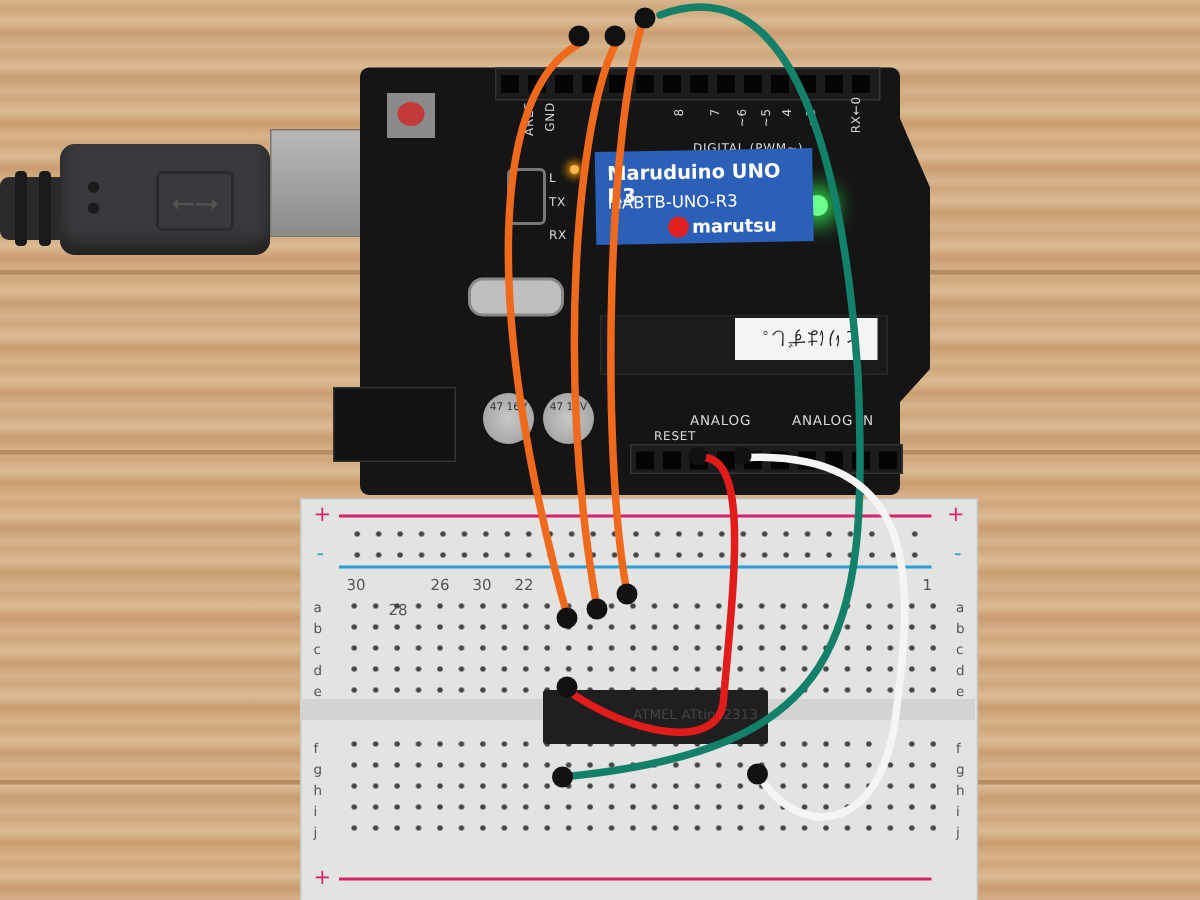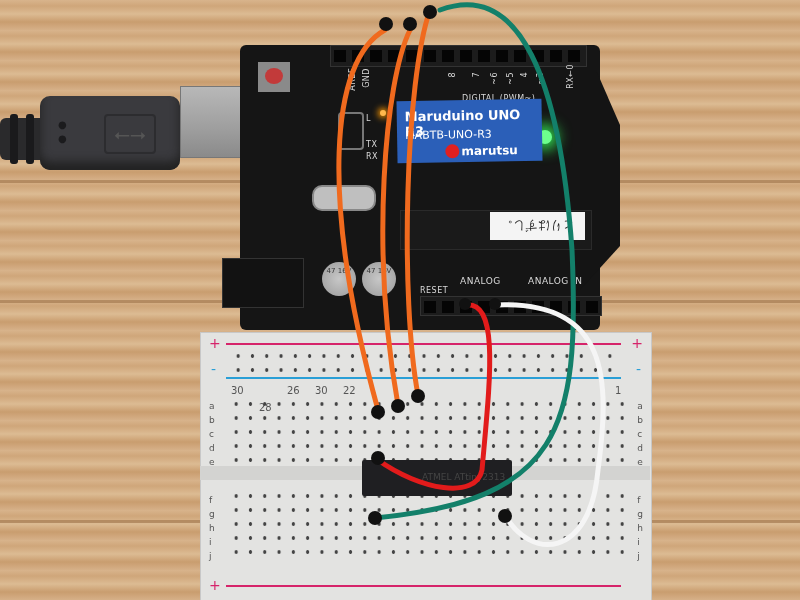--- a/index.html
+++ b/index.html
@@ -78,21 +78,21 @@
 <div class="abs label" style="left:448px;top:72px;writing-mode:vertical-rl;transform:rotate(180deg);">8</div>
 <div class="abs label" style="left:472px;top:72px;writing-mode:vertical-rl;transform:rotate(180deg);">7</div>
 <div class="abs label" style="left:490px;top:72px;writing-mode:vertical-rl;transform:rotate(180deg);">~6</div>
 <div class="abs label" style="left:506px;top:72px;writing-mode:vertical-rl;transform:rotate(180deg);">~5</div>
 <div class="abs label" style="left:520px;top:72px;writing-mode:vertical-rl;transform:rotate(180deg);">4</div>
 <div class="abs label" style="left:536px;top:72px;writing-mode:vertical-rl;transform:rotate(180deg);">~3</div>
 <div class="abs label" style="left:566px;top:64px;writing-mode:vertical-rl;transform:rotate(180deg);">RX←0</div>
 
 <div class="abs" style="left:338px;top:112px;width:22px;height:34px;border:2px solid #777;border-radius:4px;"></div>
 <div class="abs label" style="left:366px;top:114px;">L</div>
-<div class="abs label" style="left:366px;top:140px;">TX</div>
+<div class="abs label" style="left:366px;top:130px;">TX</div>
 <div class="abs label" style="left:366px;top:152px;">RX</div>
 <div class="abs led-orange"></div>
 <div class="abs led-green"></div>
 
 <div class="abs sticker">
   <div class="t1">Maruduino UNO R3</div>
   <div class="t2">MABTB-UNO-R3</div>
   <div class="heart"></div>
   <div class="t3">marutsu</div>
 </div>
@@ -102,21 +102,21 @@
 <div class="abs note">とりはずし。</div>
 <div class="abs cap" style="left:322px;top:262px;"><span>47 16V</span></div>
 <div class="abs cap" style="left:362px;top:262px;"><span>47 16V</span></div>
 <div class="abs jack"></div>
 
 <div class="abs header" style="left:420px;top:296px;width:180px;height:18px;">
   <span class="pin"></span><span class="pin"></span><span class="pin"></span><span class="pin"></span><span class="pin"></span><span class="pin"></span><span class="pin"></span><span class="pin"></span><span class="pin"></span><span class="pin"></span>
 </div>
 <div class="abs label" style="left:460px;top:276px;font-size:9px;">ANALOG</div>
 <div class="abs label" style="left:528px;top:276px;font-size:9px;">ANALOG IN</div>
-<div class="abs label" style="left:420px;top:286px;">RESET</div>
+<div class="abs label" style="left:436px;top:286px;">RESET</div>
 
 <div class="abs bb">
 
   <div class="rail-line" style="left:25px;top:10px;width:395px;background:#d6246a;"></div>
   <div class="rail-line" style="left:25px;top:44px;width:395px;background:#2a9fd6;"></div>
   <div class="abs" style="left:8px;top:2px;color:#d6246a;font-size:14px;">+</div>
   <div class="abs" style="left:10px;top:28px;color:#2a9fd6;font-size:14px;">-</div>
   <div class="abs" style="right:8px;top:2px;color:#d6246a;font-size:14px;">+</div>
   <div class="abs" style="right:10px;top:28px;color:#2a9fd6;font-size:14px;">-</div>
   <div class="holes" style="left:30px;top:16px;width:390px;height:26px;"></div>

